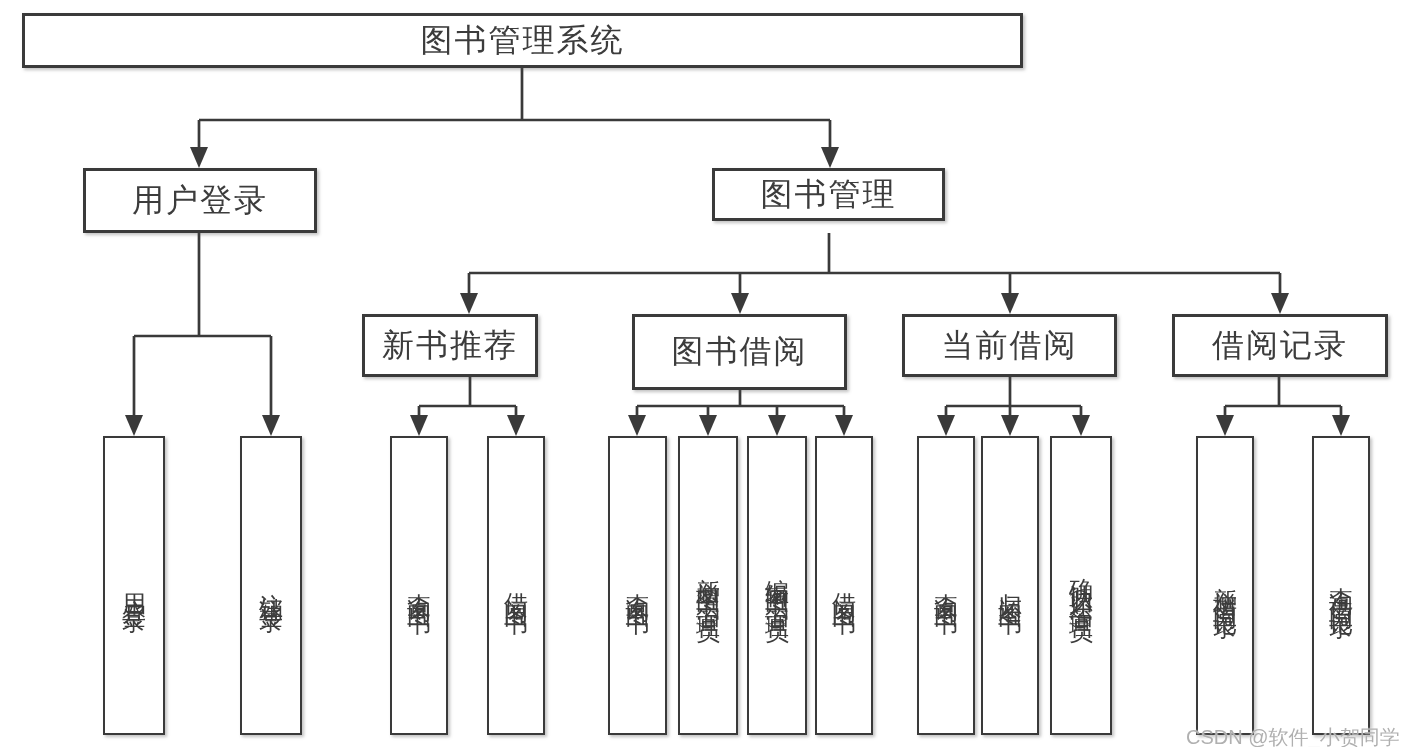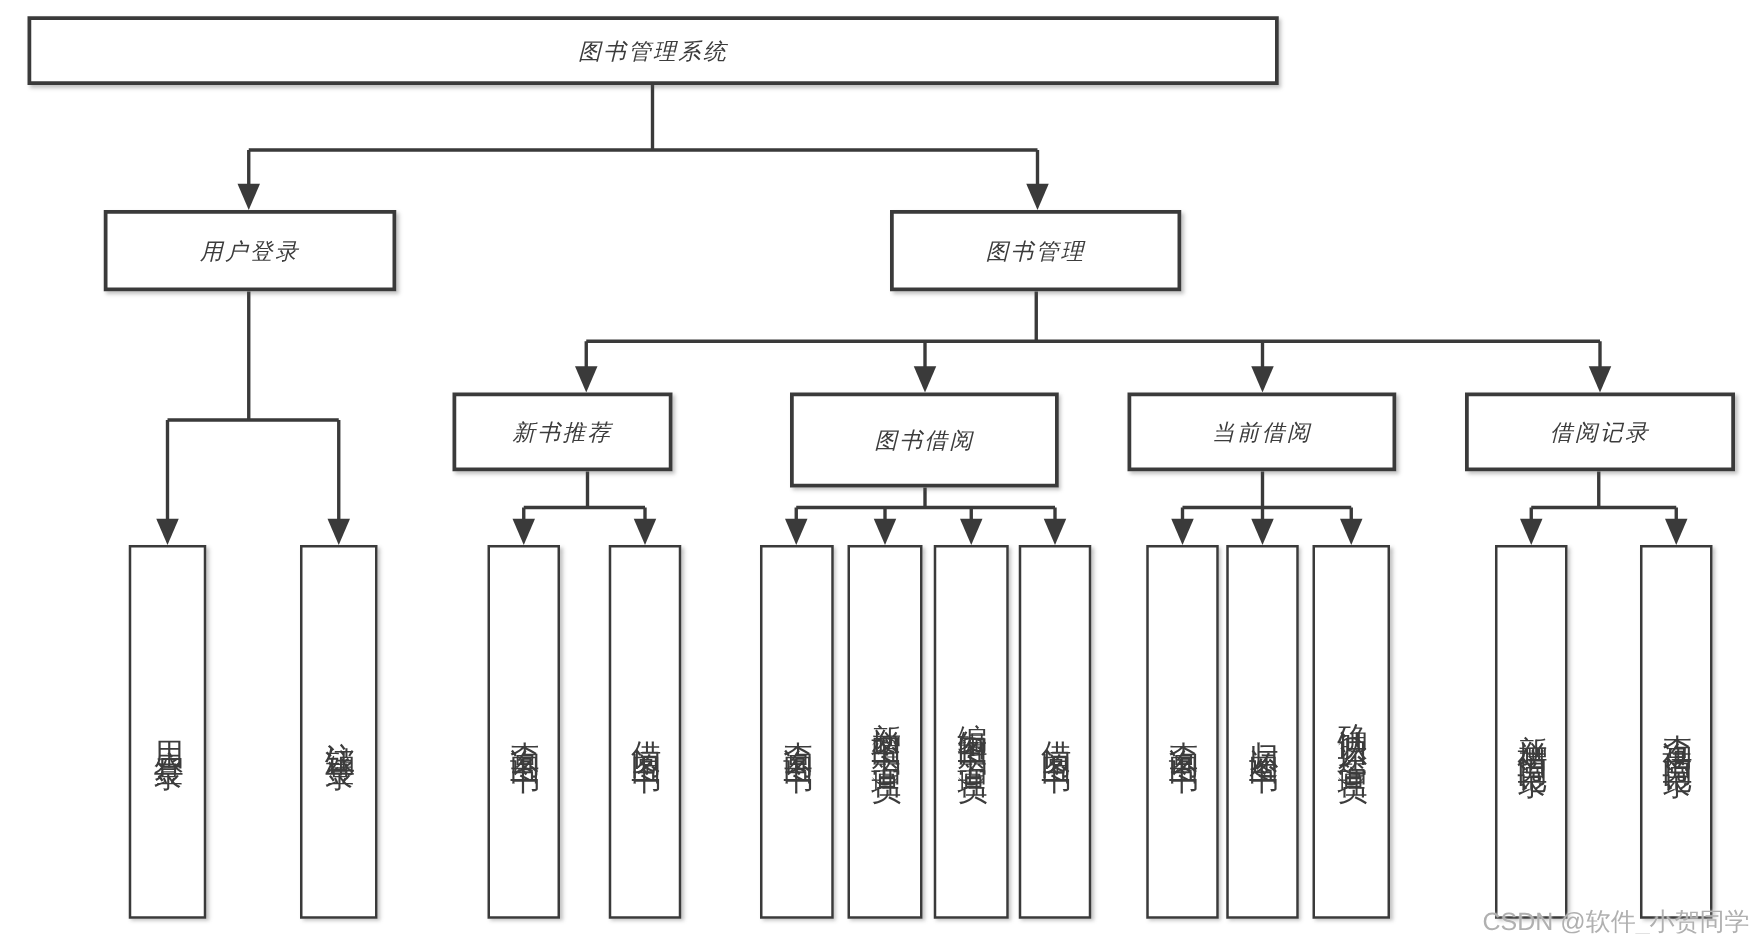--- a/index.html
+++ b/index.html
@@ -42,24 +42,23 @@
     box-sizing: border-box;
     border: 3px solid var(--line);
     background: #ffffff;
     display: flex;
     align-items: center;
     justify-content: center;
     color: var(--text);
     box-shadow: 2px 2px 3px rgba(80,80,80,0.35);
   }
   .hlabel {
-    font-size: 18px;
+    font-size: 32px;
     letter-spacing: 2px;
     white-space: nowrap;
-    font-style: italic;
   }
   .leaf {
     border-width: 2.5px;
     writing-mode: vertical-rl;
     text-orientation: mixed;
   }
   .vlabel {
     font-size: 24px;
     letter-spacing: 6px;
     line-height: 1;
@@ -113,21 +112,21 @@
     </g>
   </svg>
 
   <div class="node" style="left:22px; top:13px; width:1001px; height:55px;">
     <span class="hlabel">图书管理系统</span>
   </div>
 
   <div class="node" style="left:83px; top:168px; width:234px; height:65px;">
     <span class="hlabel">用户登录</span>
   </div>
-  <div class="node" style="left:712px; top:168px; width:233px; height:65px;justify-content:center;">
+  <div class="node" style="left:712px; top:168px; width:233px; height:53px;justify-content:center;">
     <span class="hlabel">图书管理</span>
   </div>
 
   <div class="node" style="left:362px; top:314px; width:176px; height:63px;">
     <span class="hlabel">新书推荐</span>
   </div>
   <div class="node" style="left:632px; top:314px; width:215px; height:76px;">
     <span class="hlabel">图书借阅</span>
   </div>
   <div class="node" style="left:1172px; top:314px; width:216px; height:63px;">

